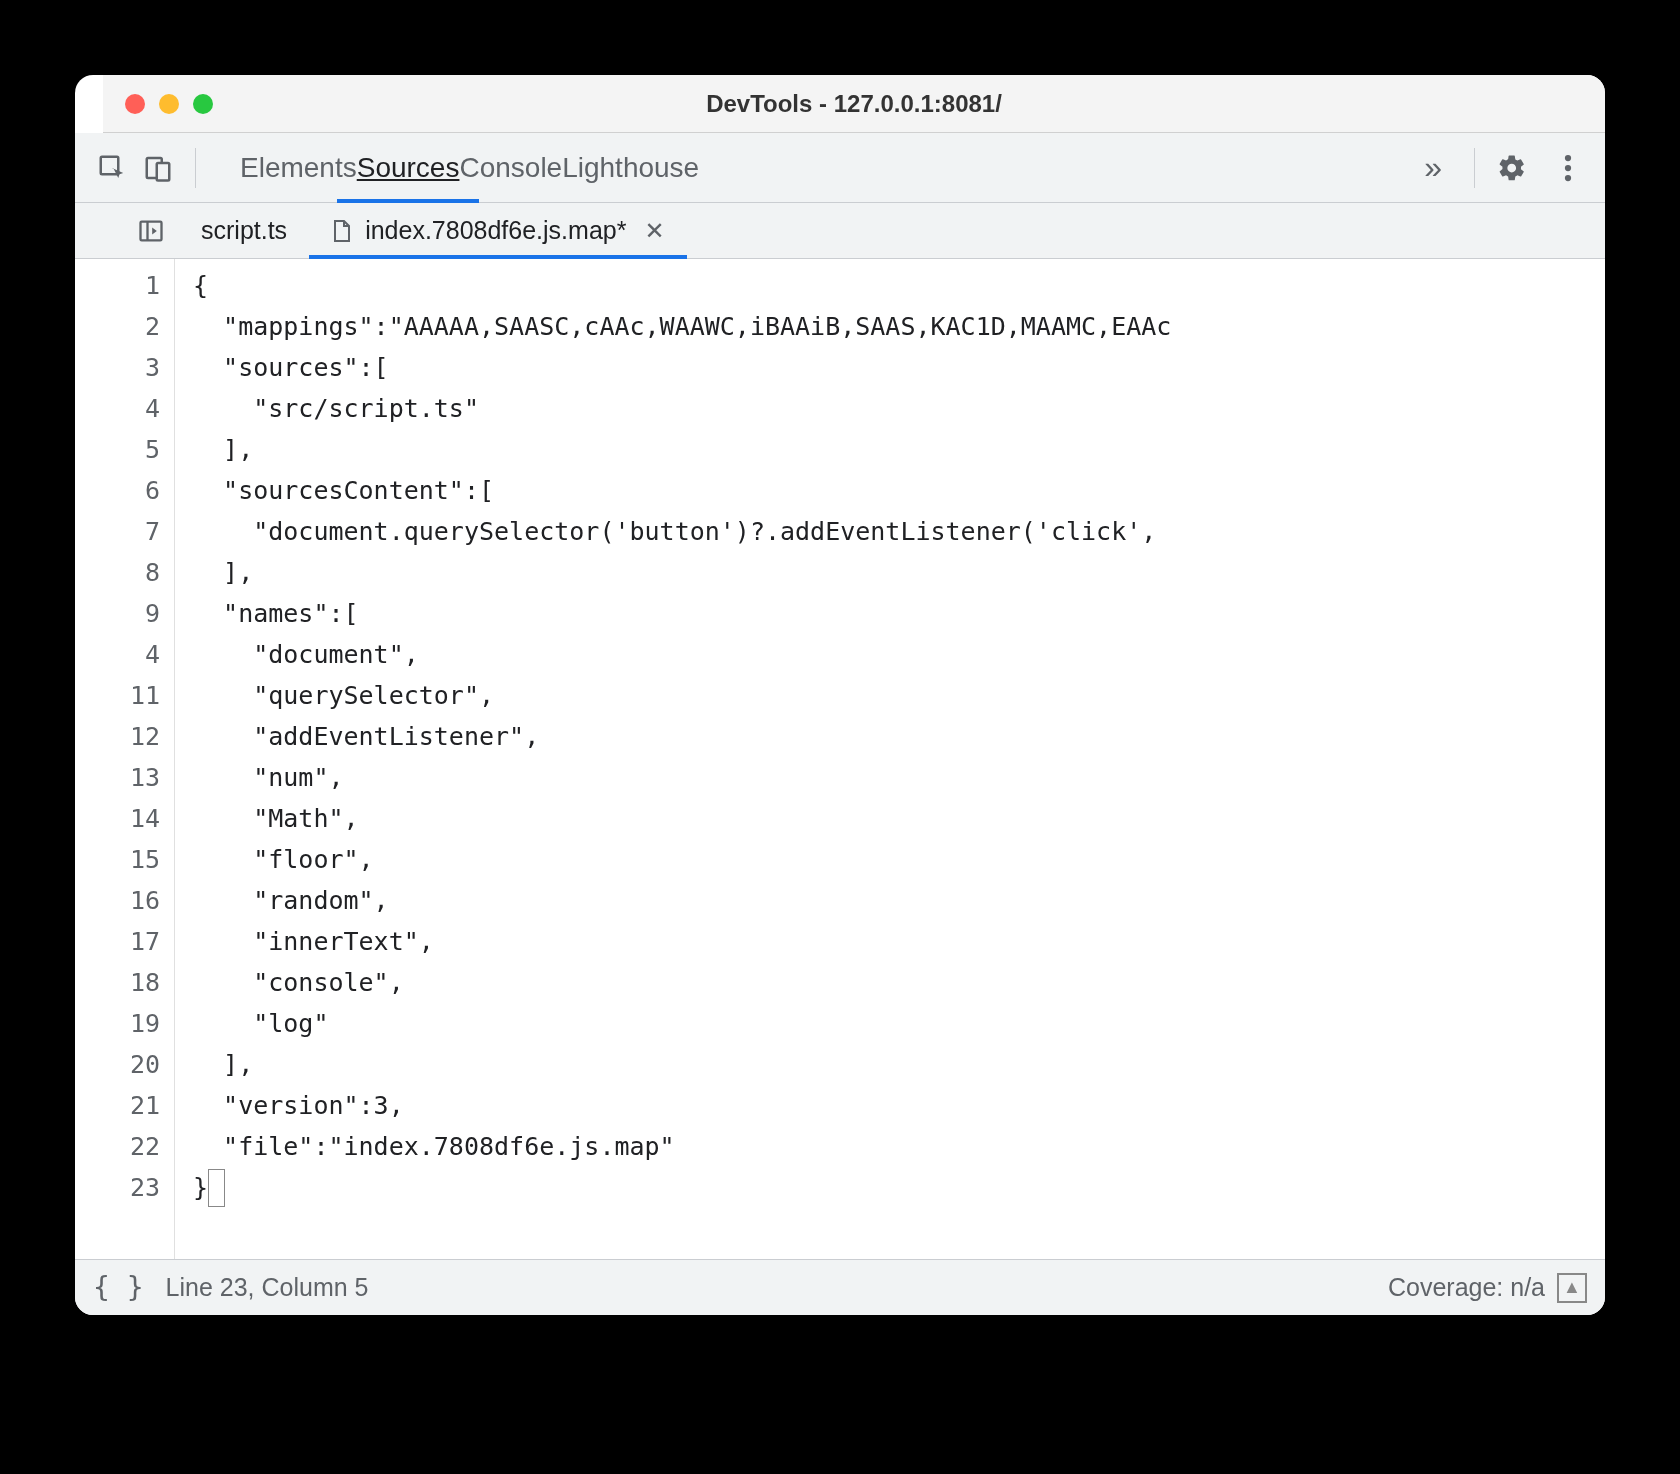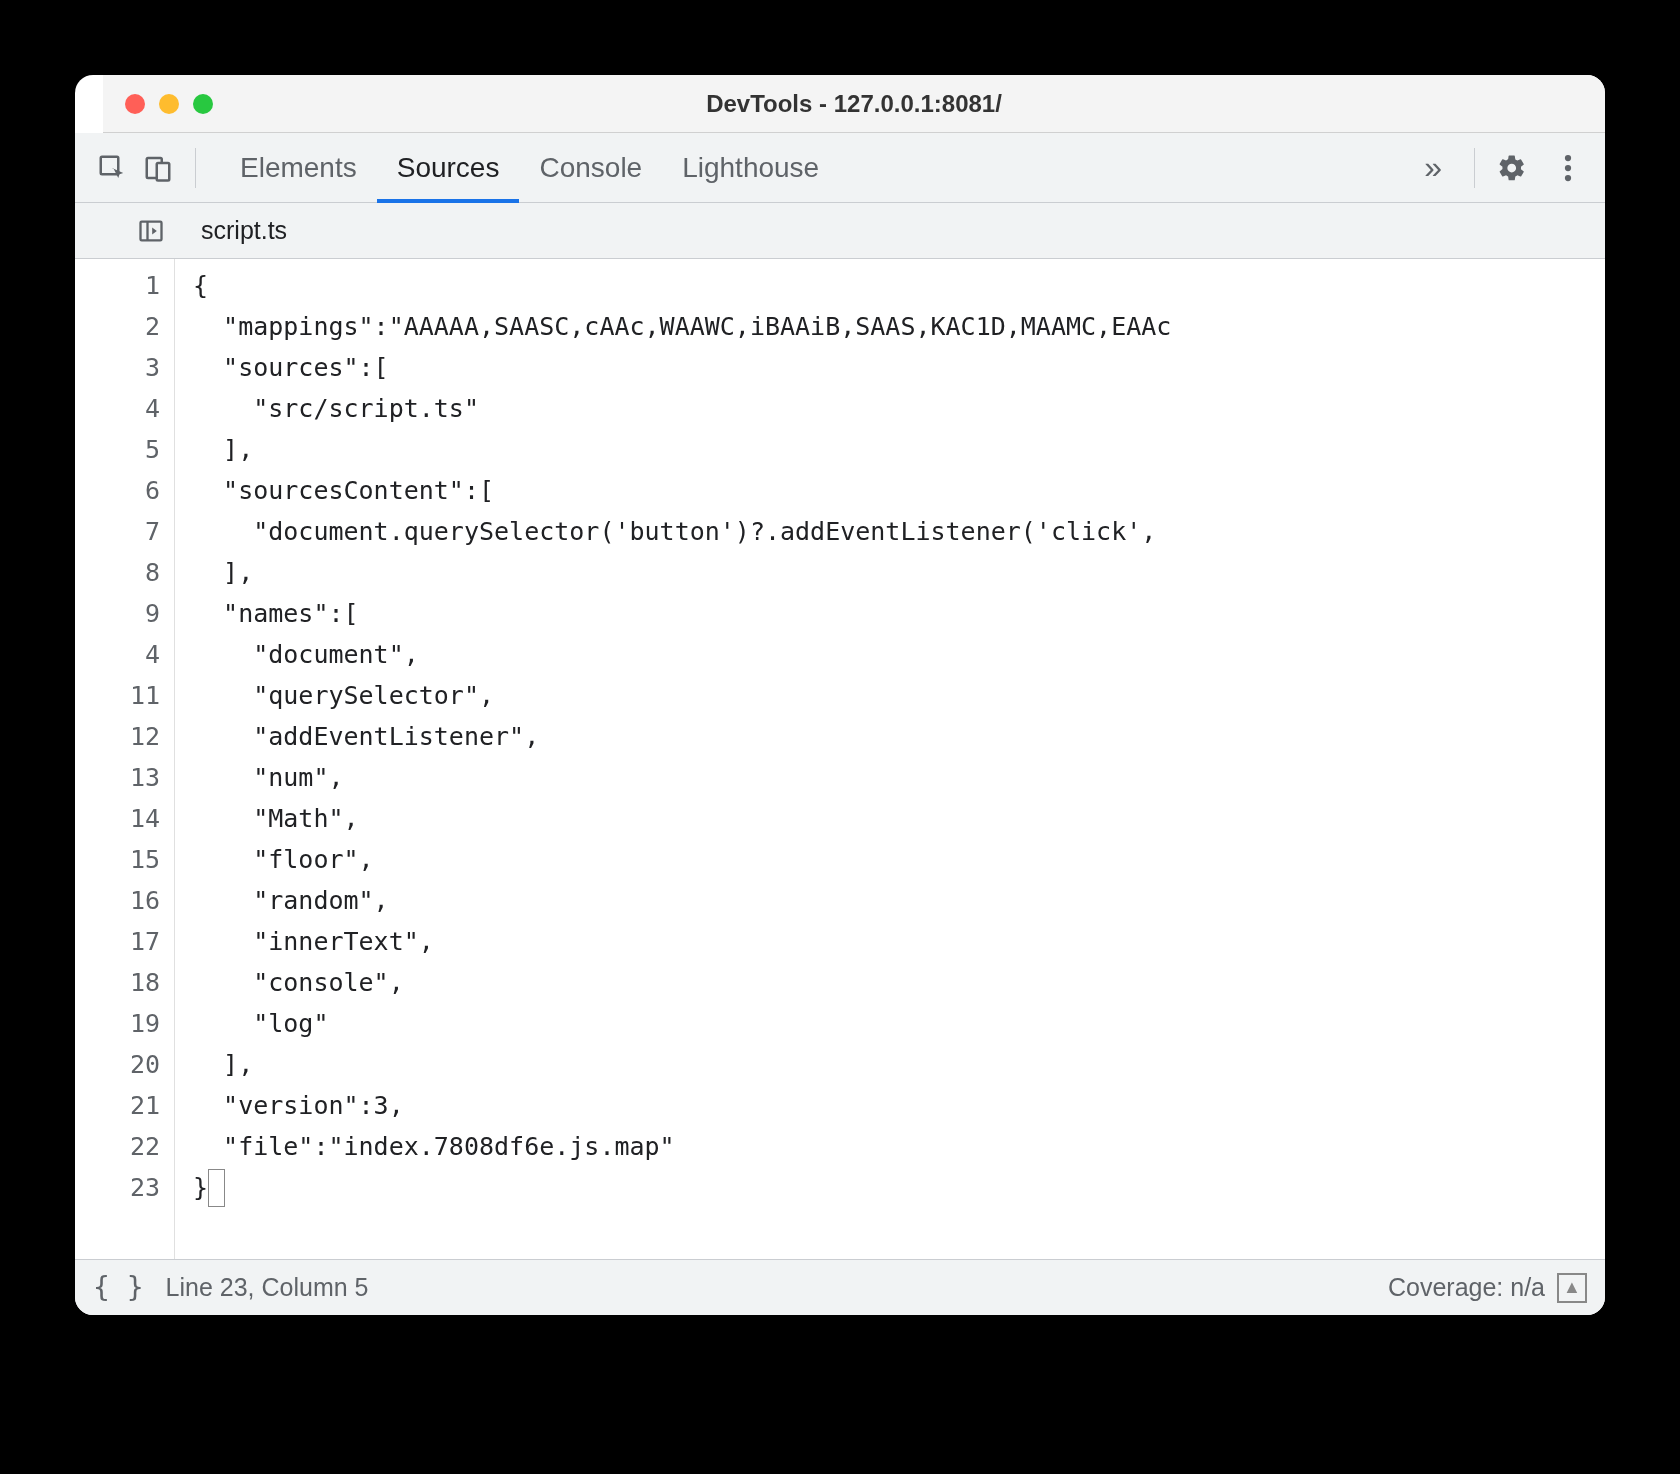--- a/index.html
+++ b/index.html
@@ -63,36 +63,36 @@
     color: #5f6368;
     cursor: pointer;
   }
   .tool-sep {
     width: 1px; height: 40px;
     background: #cacdd1;
     margin: 0 14px;
   }
   .main-tabs {
     display: flex;
-    gap: 40px;
     margin-left: 30px;
     height: 100%;
     align-items: stretch;
     flex: 1;
   }
   .main-tab {
     display: flex;
     align-items: center;
     font-size: 28px;
     color: #5f6368;
     cursor: pointer;
     position: relative;
   }
   .main-tab.active {
     color: #202124;
+    text-decoration: underline;
   }
   .main-tab.active::after {
     content: "";
     position: absolute;
     bottom: -1px; left: -20px; right: -20px;
     height: 4px;
     background: #1a73e8;
   }
   .overflow-chevron {
     font-size: 32px;
@@ -271,20 +271,30 @@
     <div class="sub-icon">
       <svg width="28" height="28" viewBox="0 0 24 24" fill="none" stroke="currentColor" stroke-width="2">
         <rect x="3" y="4" width="18" height="16" rx="1"></rect>
         <line x1="9" y1="4" x2="9" y2="20"></line>
         <path d="M13 9 l4 3 -4 3z" fill="currentColor" stroke="none"></path>
       </svg>
     </div>
     <div class="file-tabs" id="file-tabs">
         <div class="file-tab">
           <span>script.ts</span>
+        </div>
+        <div class="file-tab active">
+          <span class="file-icon">
+            <svg width="20" height="24" viewBox="0 0 20 24" fill="none" stroke="#5f6368" stroke-width="2">
+              <path d="M3 2h9l5 5v15H3z"></path>
+              <path d="M12 2v5h5"></path>
+            </svg>
+          </span>
+          <span>index.7808df6e.js.map*</span>
+          <span class="close">✕</span>
         </div>
       </div>
   </div>
 
   <div class="editor">
     <div class="gutter" id="gutter">
         <div>1</div>
         <div>2</div>
         <div>3</div>
         <div>4</div>

